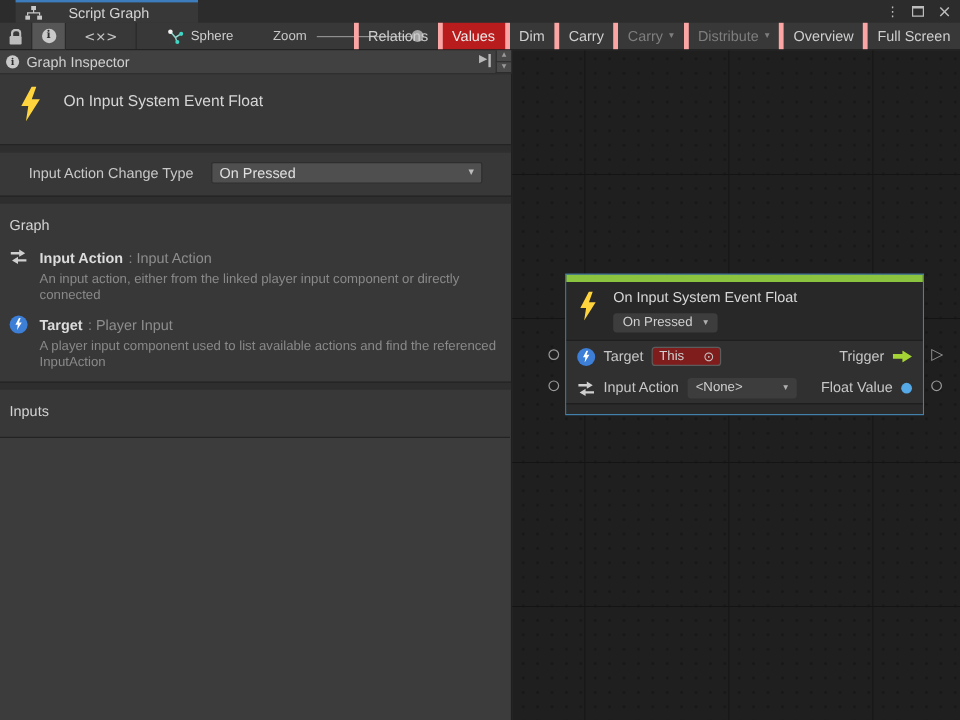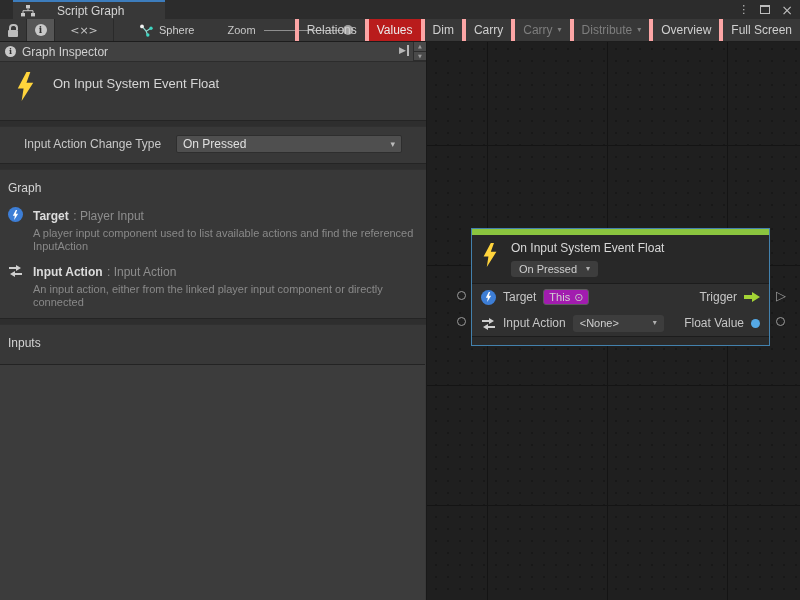--- a/index.html
+++ b/index.html
@@ -94,21 +94,21 @@
   .vnode{position:absolute;left:44px;top:186px;width:297px;border:1.5px solid #4381ad;background:#303030;box-sizing:content-box;}
   .vnode-topbar{height:6px;background:#8bc53f;}
   .vnode-header{background:#282828;padding:4px 10px 6px;display:flex;gap:13px;}
   .vnode-bolt{margin-top:4px;flex-shrink:0;}
   .vnode-title{font-size:12px;color:#d8d8d8;margin:2px 0 4px;}
   .vnode-dd{display:inline-flex;align-items:center;gap:9px;background:#3d3d3d;border-radius:3px;
     padding:2px 8px;font-size:11px;color:#cfcfcf;width:max-content;}
   .vnode-dd .chev{color:#b0b0b0;}
   .vnode-body{background:#303030;border-top:1px solid #1c1c1c;}
   .vnode-row{height:26px;display:flex;align-items:center;padding:0 9px;gap:7px;font-size:12px;color:#c6c6c6;}
-  .this-btn{display:inline-flex;align-items:center;gap:4px;background:#a21caf;border:1px solid #5c5c5c;
+  .this-btn{display:inline-flex;align-items:center;gap:16px;background:#7f1d1d;border:1px solid #5c5c5c;
     border-radius:3px;padding:0 5px;height:16px;font-size:11px;color:#d2d2d2;box-sizing:border-box;}
   .obj-picker{font-size:11px;color:#c8c8c8;line-height:1;}
   .none-dd{display:inline-flex;align-items:center;justify-content:space-between;background:#3d3d3d;border-radius:3px;
     padding:0 7px;height:17px;width:91px;font-size:11px;color:#cfcfcf;box-sizing:border-box;}
   .none-dd .chev{color:#b0b0b0;}
   .spacer{flex:1;}
   .vnode-footer{height:8px;background:#2a2a2a;border-top:1px solid #1c1c1c;}
   .port{position:absolute;width:9px;height:9px;border:1px solid #9a9a9a;border-radius:50%;box-sizing:border-box;background:transparent;}
   .port-tri{position:absolute;font-size:13px;color:#9a9a9a;line-height:1;}
 </style>
@@ -224,44 +224,44 @@
         </span>
       </div>
     </div>
     <div class="block-sep"></div>
 
     <div class="section">
       <div class="section-header">Graph</div>
 
       <div class="io-item">
         <span class="io-icon">
+          <svg width="15" height="13" viewBox="0 0 15 13">
+            <path d="M1 3 H8 V1 L13 4 L8 7 V5 H1 Z" fill="#cfcfcf"></path>
+            <path d="M14 9 H7 V7 L2 10 L7 13 V11 H14 Z" fill="#cfcfcf"></path>
+          </svg>
+        </span>
+        <span>
+          <span class="io-name">Input Action</span>
+          <span class="io-type">: Input Action</span>
+          <div class="io-desc">An input action, either from the linked player input component or directly connected</div>
+        </span>
+      </div>
+
+      <div class="io-item">
+        <span class="io-icon">
           <span class="pi-icon">
             <svg width="7" height="10" viewBox="0 0 20 30">
                 <path d="M11 0 L2 17 H8 L6 30 L18 11 H11 L15 0 Z" fill="#ffffff"></path>
               </svg>
           </span>
         </span>
         <span>
           <span class="io-name">Target</span>
           <span class="io-type">: Player Input</span>
           <div class="io-desc">A player input component used to list available actions and find the referenced InputAction</div>
-        </span>
-      </div>
-
-      <div class="io-item">
-        <span class="io-icon">
-          <svg width="15" height="13" viewBox="0 0 15 13">
-            <path d="M1 3 H8 V1 L13 4 L8 7 V5 H1 Z" fill="#cfcfcf"></path>
-            <path d="M14 9 H7 V7 L2 10 L7 13 V11 H14 Z" fill="#cfcfcf"></path>
-          </svg>
-        </span>
-        <span>
-          <span class="io-name">Input Action</span>
-          <span class="io-type">: Input Action</span>
-          <div class="io-desc">An input action, either from the linked player input component or directly connected</div>
         </span>
       </div>
     </div>
     <div class="block-sep"></div>
 
     <div class="section">
       <div class="section-header">Inputs</div>
       <div class="out-row">
         <span class="io-icon">
           <svg width="16" height="10" viewBox="0 0 16 10">

